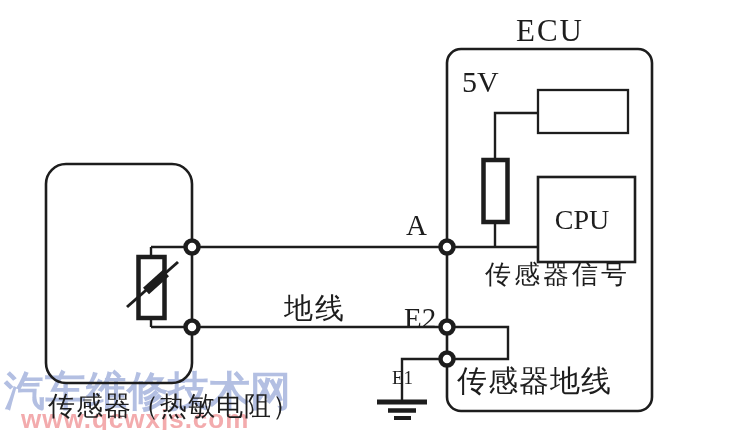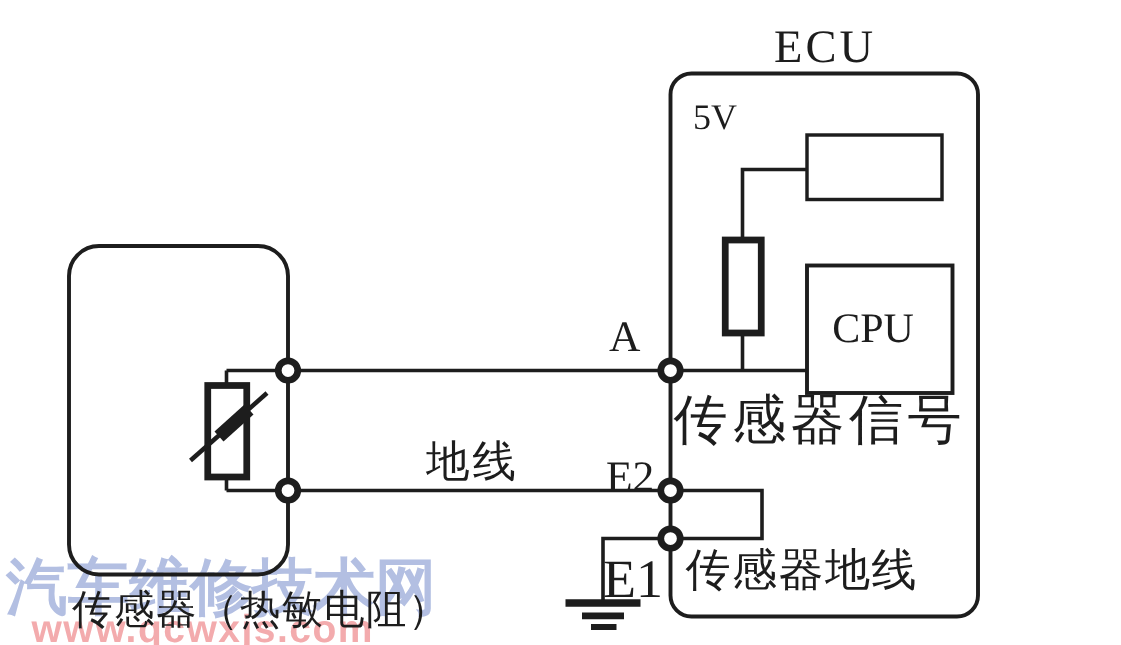--- a/index.html
+++ b/index.html
@@ -86,32 +86,32 @@
       <circle cx="192" cy="247" r="6.5" fill="#ffffff" stroke-width="4.5"></circle>
       <circle cx="192" cy="327" r="6.5" fill="#ffffff" stroke-width="4.5"></circle>
       <circle cx="447" cy="247" r="6.5" fill="#ffffff" stroke-width="4.5"></circle>
       <circle cx="447" cy="327" r="6.5" fill="#ffffff" stroke-width="4.5"></circle>
       <circle cx="447" cy="359" r="6.5" fill="#ffffff" stroke-width="4.5"></circle>
     </g>
   </svg>
 
   <div class="lbl en" style="left:516px;top:15px;font-size:31px;letter-spacing:2px;">ECU</div>
 
-  <div class="lbl en" style="left:462px;top:67px;font-size:24px;">5V</div>
+  <div class="lbl en" style="left:462px;top:67px;font-size:30px;">5V</div>
 
 
   <div class="cpu-lbl">CPU</div>
 
-  <div class="lbl" style="left:449px;top:262px;font-size:36px;letter-spacing:3px;">传感器信号</div>
+  <div class="lbl" style="left:449px;top:262px;font-size:26px;letter-spacing:3px;padding-left:36px;">传感器信号</div>
 
   <div class="lbl" style="left:457px;top:366px;font-size:30px;letter-spacing:1px;">传感器地线</div>
 
   <div class="lbl" style="left:284px;top:294px;font-size:29px;letter-spacing:2px;">地线</div>
 
   <div class="lbl en" style="left:406px;top:211px;font-size:29px;">A</div>
 
   <div class="lbl en" style="left:404px;top:294px;font-size:29px;margin-top:10px;">E2</div>
 
-  <div class="lbl en" style="left:402px;top:368px;font-size:36px;">E1</div>
+  <div class="lbl en" style="left:392px;top:368px;font-size:19px;">E1</div>
 
   <div class="lbl" style="left:48px;top:393px;font-size:27px;letter-spacing:1px;">传感器（热敏电阻）</div>
 
 </div>
 
 </body></html>

